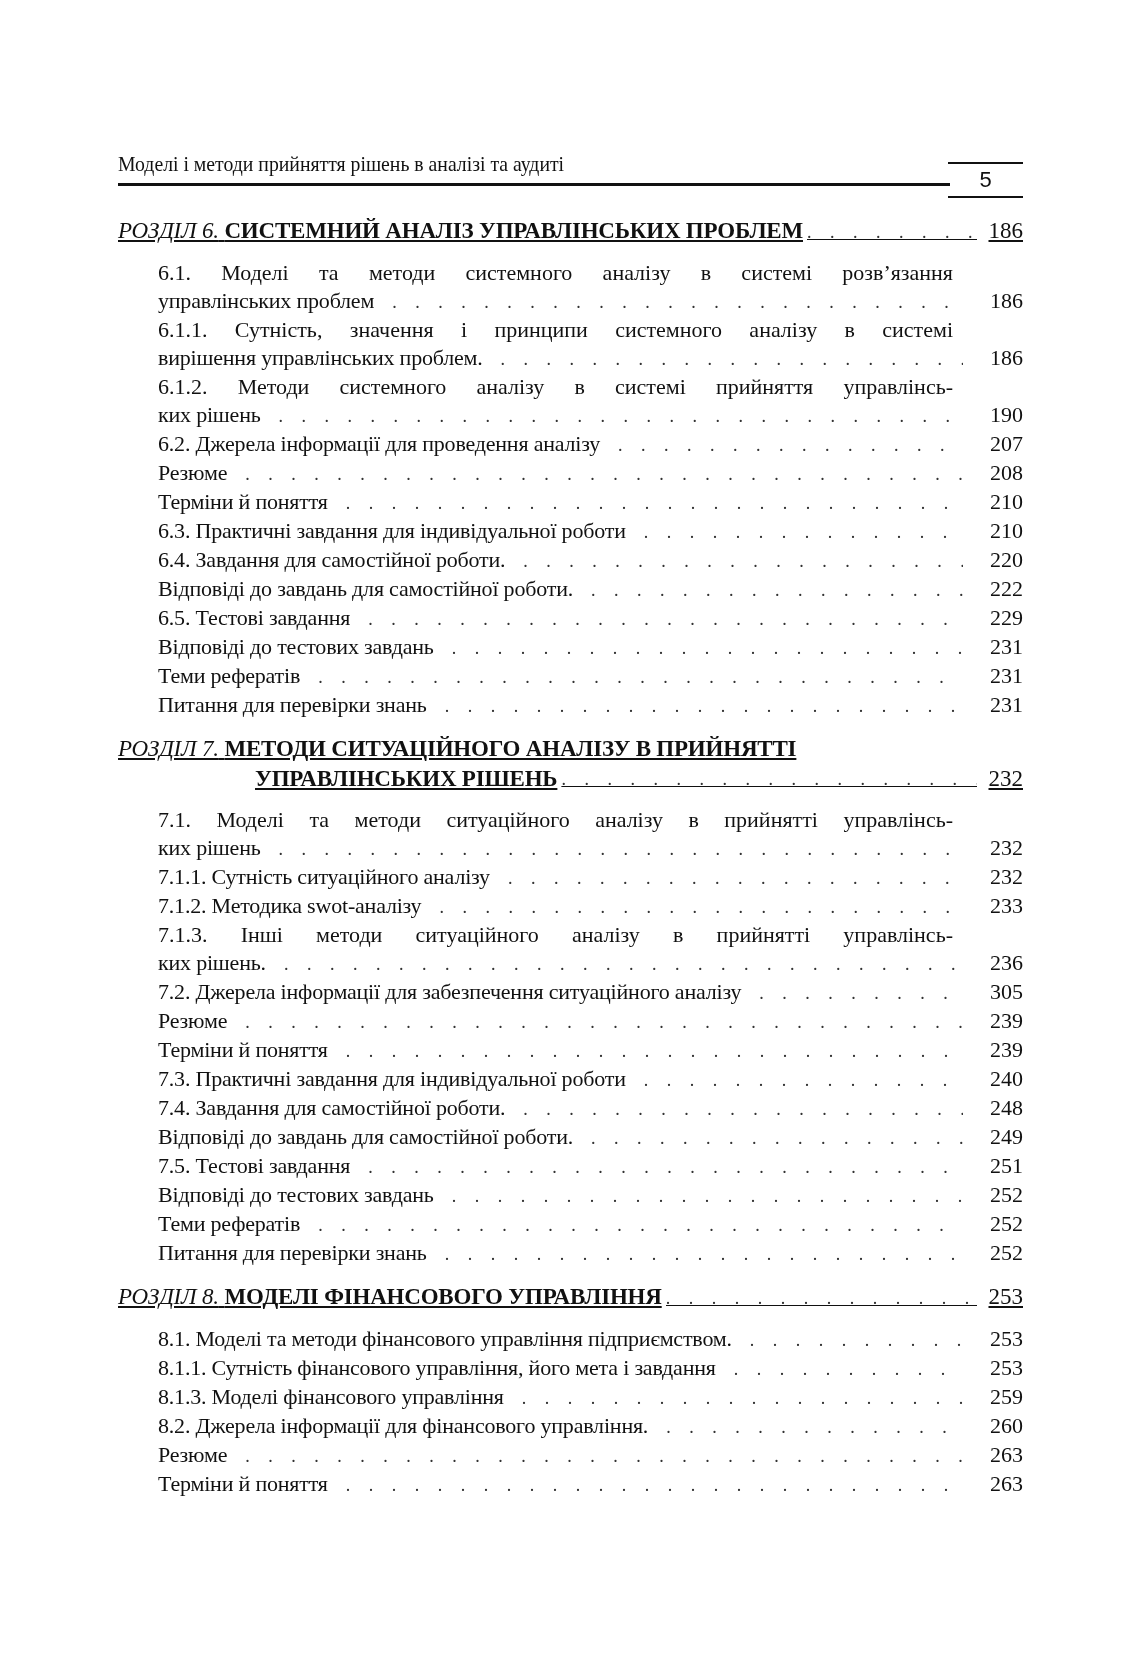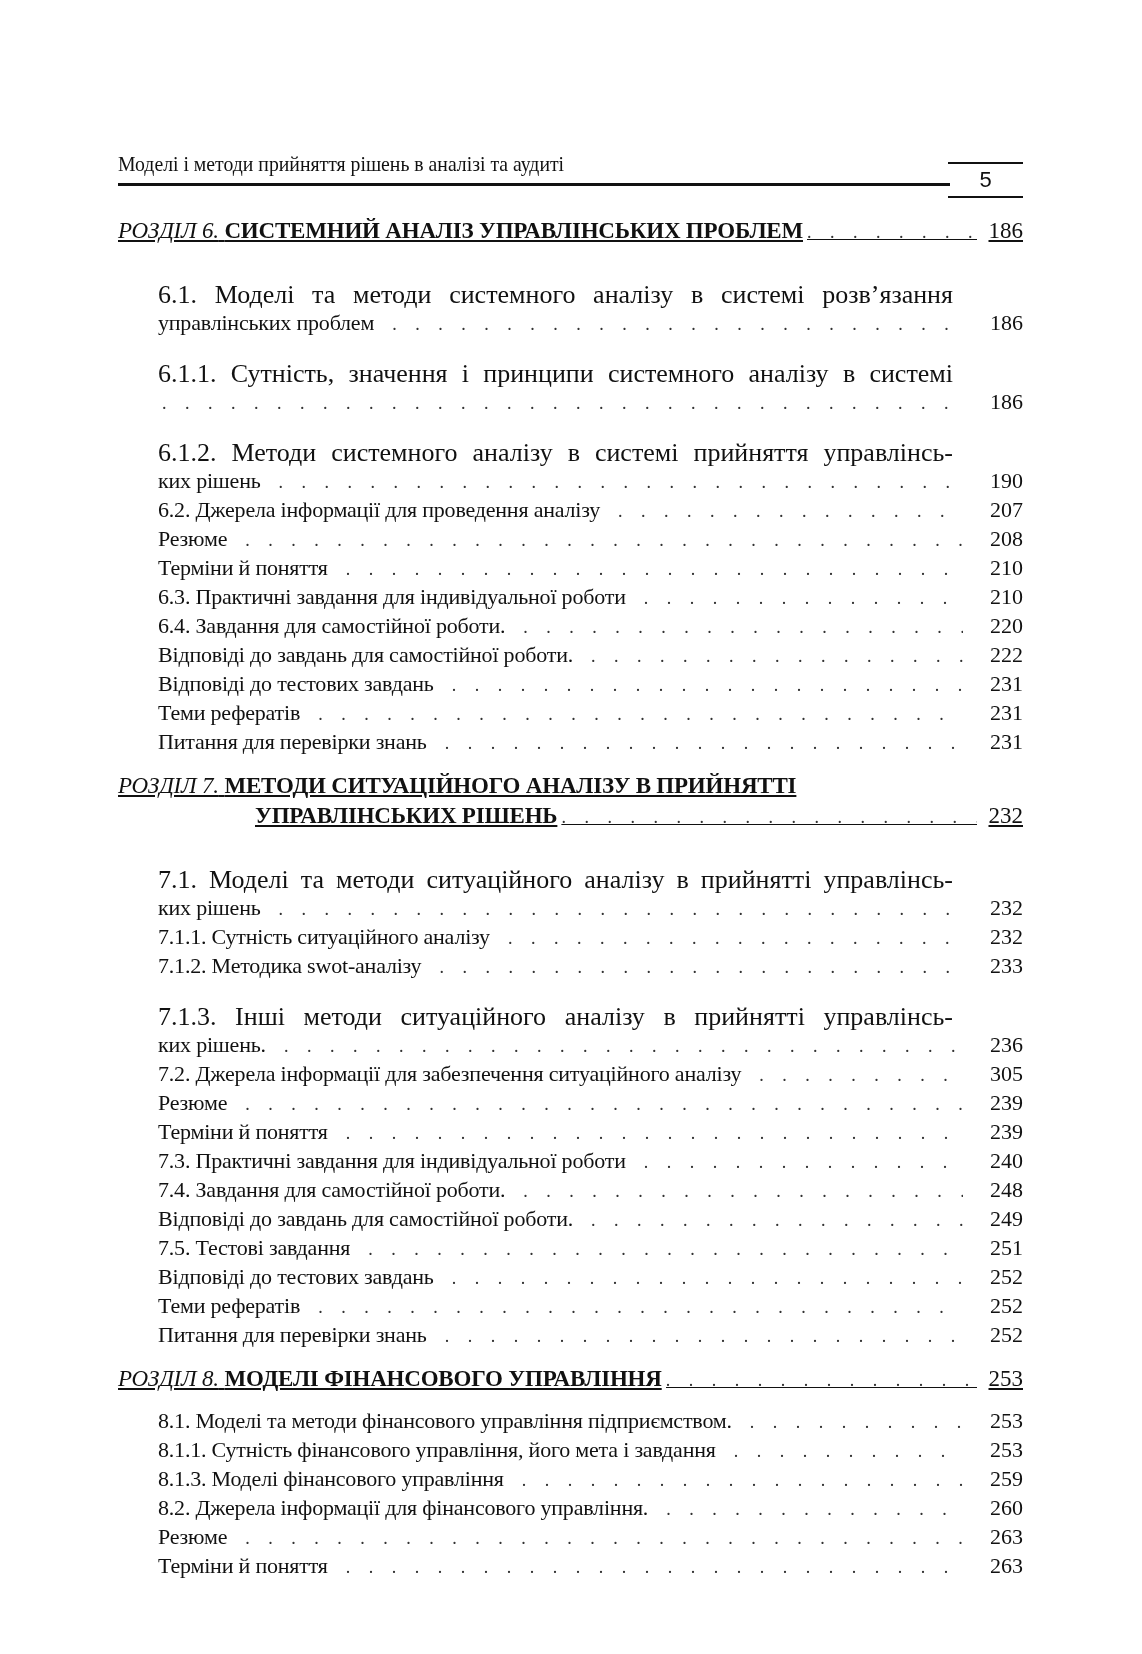--- a/index.html
+++ b/index.html
@@ -17,28 +17,28 @@
       text-align: center; font-family: "Liberation Sans", sans-serif; font-size: 22px; line-height: 32px; }
 
     .toc { position: absolute; left: 118px; top: 216px; width: 905px; }
     .row { position: relative; display: flex; align-items: baseline; font-size: 22px; line-height: 28px; }
     .row .text { white-space: nowrap; letter-spacing: -0.2px; }
     .row .leader { flex: 1; overflow: hidden; white-space: nowrap; color: #333; margin: 0 4px;
       letter-spacing: 7px; font-size: 18px; }
     .row .leader::before { content: ". . . . . . . . . . . . . . . . . . . . . . . . . . . . . . . . . . . . . . . . . . . . . . . . . . . . . . . . . . . . . . . . . . ."; }
     .row .pg { width: 42px; text-align: right; flex: none; }
     .sub { padding-left: 40px; gap: 14px; }
-    .wrapline { font-size: 26px; line-height: 28px; padding-left: 40px; white-space: nowrap; text-align: justify; text-align-last: justify; width: 795px; margin-top: 22px; }
+    .wrapline { font-size: 22px; line-height: 28px; padding-left: 40px; white-space: nowrap; text-align: justify; text-align-last: justify; width: 795px; }
 
     .chapter { font-size: 23px; line-height: 30px; text-decoration: underline; }
     .chapter .label { font-style: italic; }
     .chapter .ctitle { font-weight: bold; }
     .chapter-gap { height: 12px; }
     .section-gap { height: 14px; }
-    .ch7-line2 { padding-left: 137px; }
+    .ch7-line2 { padding-left: 137px; align-items: flex-end; }
   </style>
 </head>
 <body>
 
 <div class="page">
   <div class="running-header">
     <div class="title">Моделі і методи прийняття рішень в аналізі та аудиті</div>
     <div class="rule"></div>
   </div>
   <div class="page-box">5</div>
@@ -51,20 +51,21 @@
       </div>
       <div class="chapter-gap"></div>
       <div class="wrapline">6.1. Моделі та методи системного аналізу в системі розв’язання</div>
       <div class="row sub">
         <span class="text">управлінських проблем</span>
         <span class="leader"></span>
         <span class="pg">186</span>
       </div>
       <div class="wrapline">6.1.1. Сутність, значення і принципи системного  аналізу в системі</div>
       <div class="row sub">
+        <span class="text">вирішення управлінських  проблем.</span>
         <span class="leader"></span>
         <span class="pg">186</span>
       </div>
       <div class="wrapline">6.1.2. Методи системного аналізу  в системі прийняття управлінсь-</div>
       <div class="row sub">
         <span class="text">ких рішень</span>
         <span class="leader"></span>
         <span class="pg">190</span>
       </div>
       <div class="row sub">
@@ -89,20 +90,25 @@
       </div>
       <div class="row sub">
         <span class="text">6.4. Завдання для самостійної роботи.</span>
         <span class="leader"></span>
         <span class="pg">220</span>
       </div>
       <div class="row sub">
         <span class="text">Відповіді до завдань для самостійної роботи.</span>
         <span class="leader"></span>
         <span class="pg">222</span>
+      </div>
+      <div class="row sub">
+        <span class="text">6.5. Тестові завдання</span>
+        <span class="leader"></span>
+        <span class="pg">229</span>
       </div>
       <div class="row sub">
         <span class="text">Відповіді до тестових завдань</span>
         <span class="leader"></span>
         <span class="pg">231</span>
       </div>
       <div class="row sub">
         <span class="text">Теми рефератів</span>
         <span class="leader"></span>
         <span class="pg">231</span>

